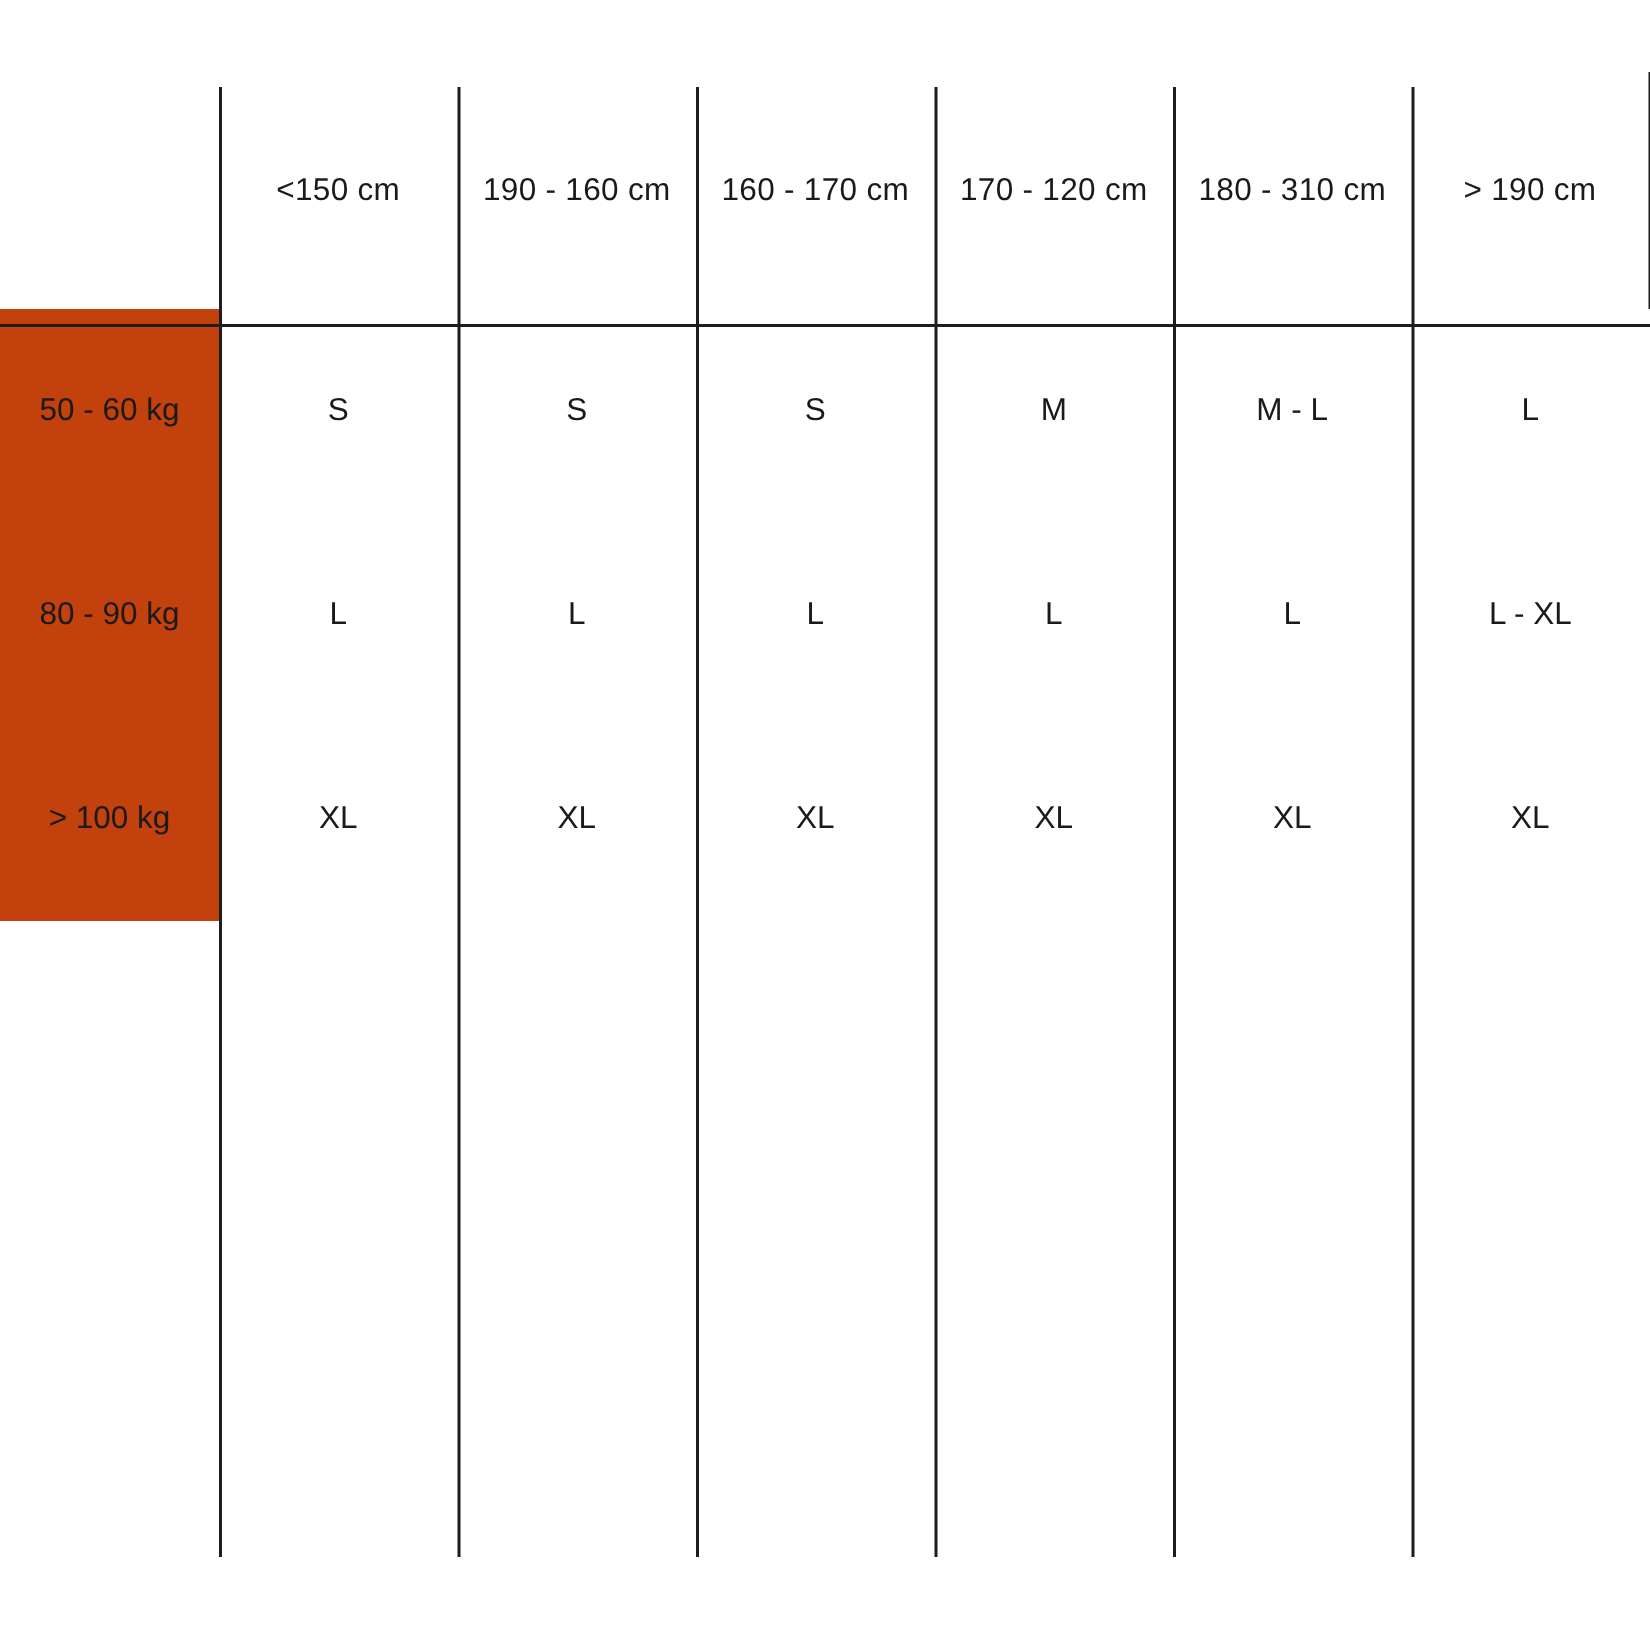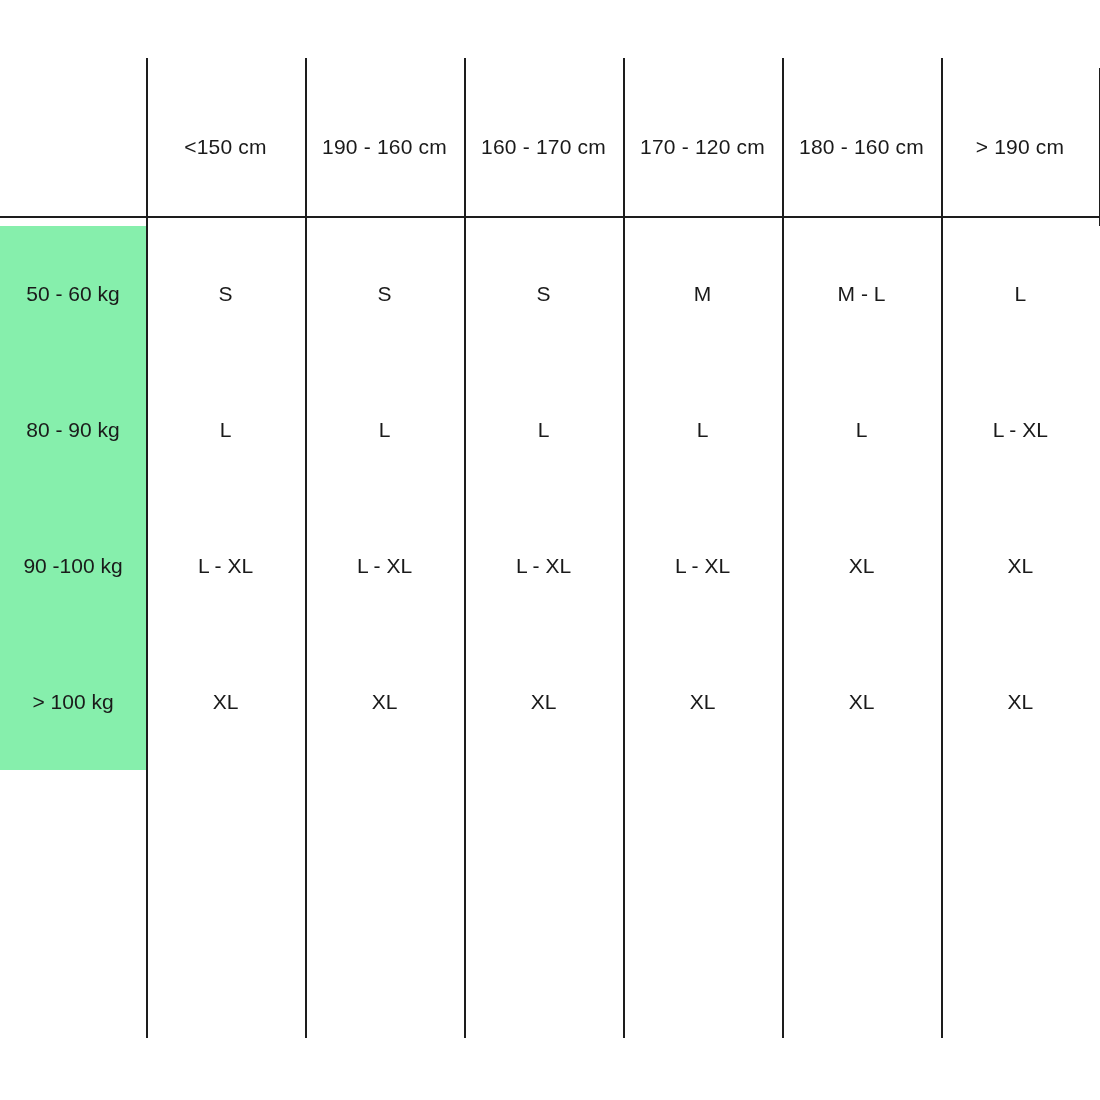--- a/index.html
+++ b/index.html
@@ -17,21 +17,21 @@
 
   #size-chart-wrap {
     position: relative;
     width: 1100px;
     height: 1100px;
   }
 
   table.size-chart {
     position: absolute;
     left: 0;
-    top: 68px;
+    top: 48px;
     width: 1100px;
     border-collapse: collapse;
     table-layout: fixed;
   }
 
   table.size-chart col.corner-col { width: 146px; }
   table.size-chart col.data-col   { width: 159px; }
 
   table.size-chart td,
   table.size-chart th {
@@ -69,21 +69,21 @@
   
   tr.data-row td {
     height: 136px;
   }
 
   th.row-header {
     text-align: center;
     font-size: 21px;
     border-right: 2px solid #1d1d1d;
     border-bottom: 1px solid #1d1d1d;
-    background: #86efac;
+    background: #c2410c;
   }
   tr.data-row:last-child th.row-header {
     border-bottom: none;
     margin-left: 17px;
   }
 
   td.data-cell {
     border-bottom: 1px solid #e8e8e8;
     border-left: 1px solid #e8e8e8;
   }
@@ -136,21 +136,21 @@
       <col class="data-col">
       <col class="data-col">
     </colgroup>
     <thead>
       <tr class="header-row">
         <td class="corner-cell"></td>
         <th class="col-header">&lt;150 cm</th>
         <th class="col-header">190 - 160 cm</th>
         <th class="col-header">160 - 170 cm</th>
         <th class="col-header">170 - 120 cm</th>
-        <th class="col-header">180 - 160 cm</th>
+        <th class="col-header">180 - 310 cm</th>
         <th class="col-header last-col">&gt; 190 cm</th>
       </tr>
     </thead>
     <tbody>
       <tr class="data-row">
         <th class="row-header">50 - 60 kg</th>
         <td class="data-cell first-data">S</td>
         <td class="data-cell">S</td>
         <td class="data-cell">S</td>
         <td class="data-cell">M</td>
@@ -158,29 +158,20 @@
         <td class="data-cell last-data">L</td>
       </tr>
       <tr class="data-row">
         <th class="row-header">80 - 90 kg</th>
         <td class="data-cell first-data">L</td>
         <td class="data-cell">L</td>
         <td class="data-cell">L</td>
         <td class="data-cell">L</td>
         <td class="data-cell">L</td>
         <td class="data-cell last-data">L - XL</td>
-      </tr>
-      <tr class="data-row">
-        <th class="row-header">90 -100 kg</th>
-        <td class="data-cell first-data">L - XL</td>
-        <td class="data-cell">L - XL</td>
-        <td class="data-cell">L - XL</td>
-        <td class="data-cell">L - XL</td>
-        <td class="data-cell">XL</td>
-        <td class="data-cell last-data">XL</td>
       </tr>
       <tr class="data-row">
         <th class="row-header">&gt; 100 kg</th>
         <td class="data-cell first-data">XL</td>
         <td class="data-cell">XL</td>
         <td class="data-cell">XL</td>
         <td class="data-cell">XL</td>
         <td class="data-cell">XL</td>
         <td class="data-cell last-data">XL</td>
       </tr>

